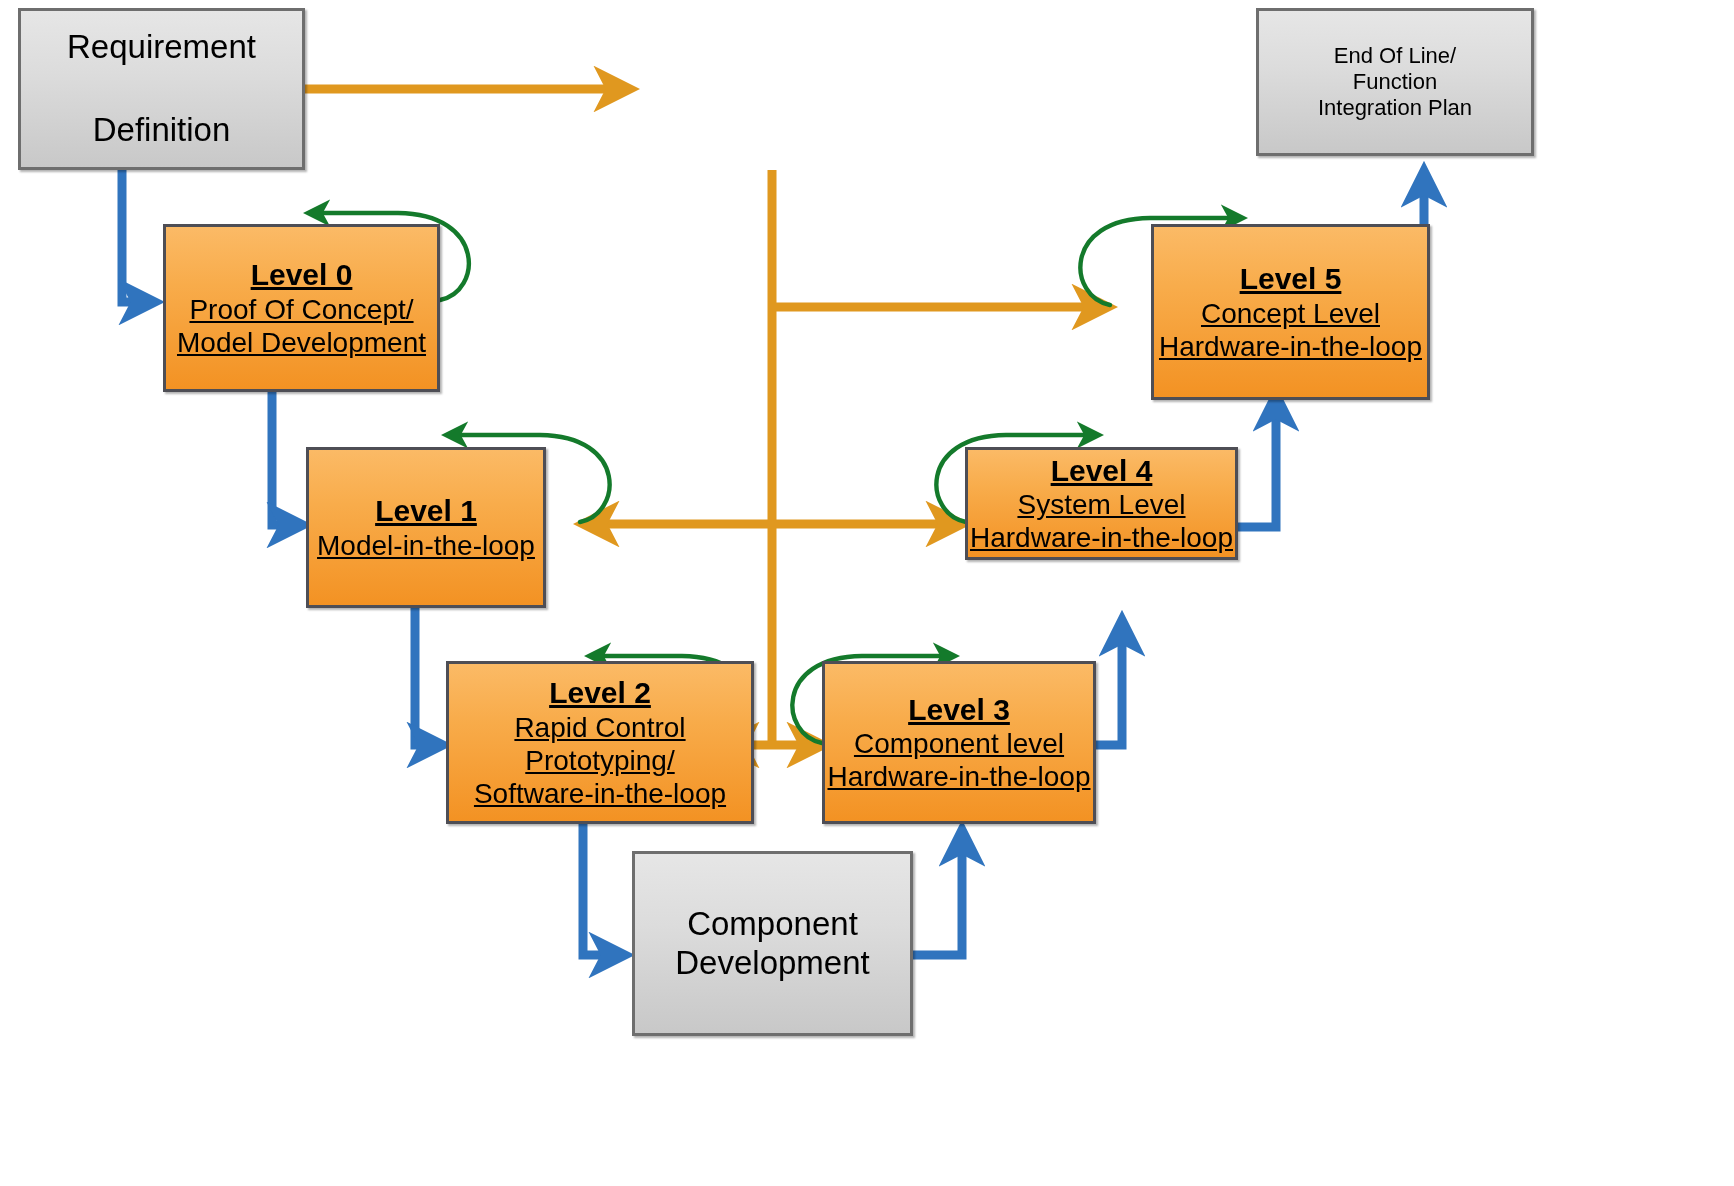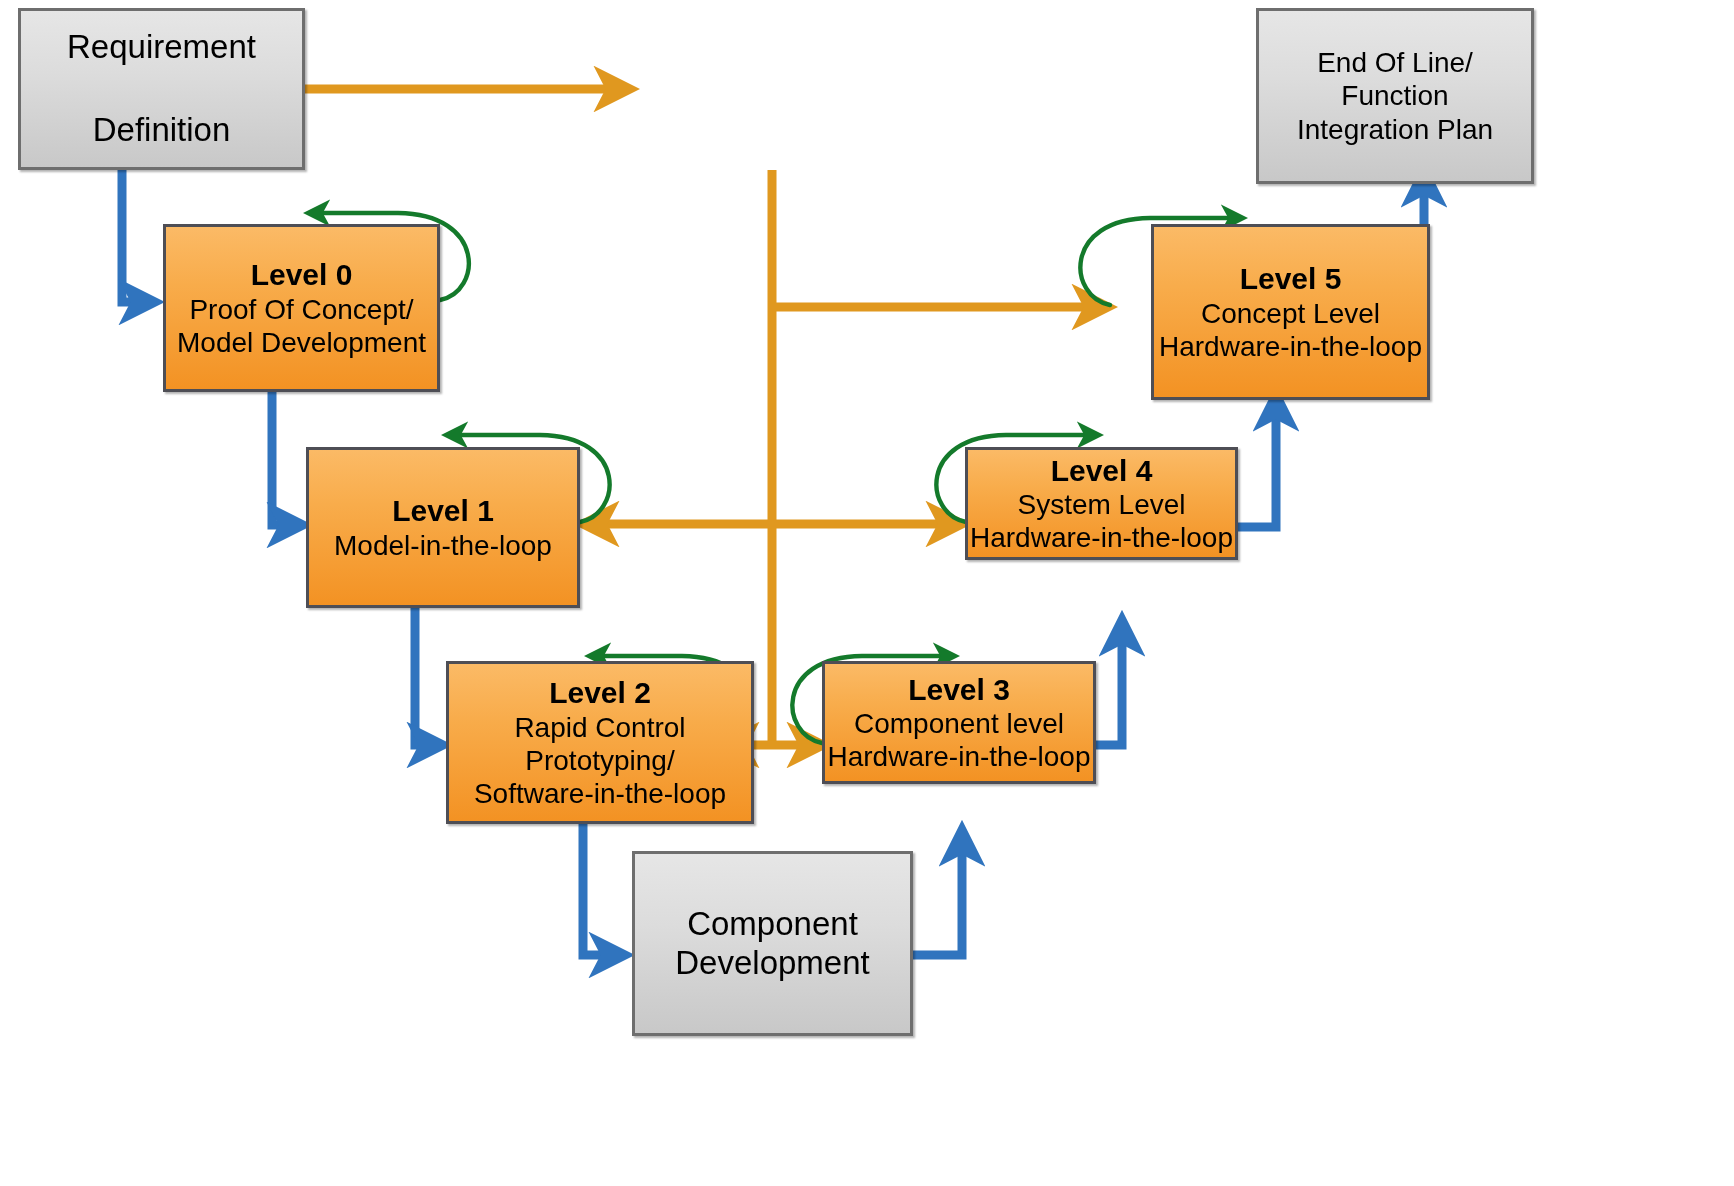--- a/index.html
+++ b/index.html
@@ -44,20 +44,21 @@
     box-shadow: 2px 2px 2px rgba(0,0,0,0.30);
     font-size: 33px;
     font-weight: 400;
   }
   .node.orange {
     border: 3px solid #4E4E55;
     background: linear-gradient(to bottom, #FBBA66 0%, #F8AC4B 35%, #F39223 100%);
     box-shadow: 2px 2px 2px rgba(0,0,0,0.30);
     font-size: 28px;
     font-weight: 400;
+    text-decoration: underline;
   }
   .node-title {
     font-weight: 700;
     font-size: 30px;
     display: block;
   }
   .node-line {
     display: block;
   }
   .nowrap { white-space: nowrap; }
@@ -131,45 +132,45 @@
       <path d="M 1110,305 C 1068,297 1062,219 1150,218 C 1194,218 1224,218 1241,218" marker-end="url(#greenHead)"></path>
     </g>
   </svg>
 
   <div class="node gray" style="left:18px; top:8px; width:287px; height:162px;gap:44px;">
     <span class="node-line">Requirement</span>
     <span class="node-line">Definition</span>
   </div>
 
 
-  <div class="node gray" style="left:1256px; top:8px; width:278px; height:176px; font-size:28px;">
+  <div class="node gray" style="left:1256px; top:8px; width:278px; height:148px; font-size:22px;">
     <span class="node-line">End Of Line/</span>
     <span class="node-line">Function</span>
     <span class="node-line nowrap">Integration Plan</span>
   </div>
 
   <div class="node orange" style="left:163px; top:224px; width:277px; height:168px;">
     <span class="node-title">Level 0</span>
     <span class="node-line">Proof Of Concept/</span>
     <span class="node-line">Model Development</span>
   </div>
 
-  <div class="node orange" style="left:306px; top:447px; width:274px; height:161px;">
+  <div class="node orange" style="left:306px; top:447px; width:240px; height:161px;">
     <span class="node-title">Level 1</span>
     <span class="node-line">Model-in-the-loop</span>
   </div>
 
   <div class="node orange" style="left:446px; top:661px; width:308px; height:163px;">
     <span class="node-title">Level 2</span>
     <span class="node-line">Rapid Control</span>
     <span class="node-line">Prototyping/</span>
     <span class="node-line">Software-in-the-loop</span>
   </div>
 
-  <div class="node orange" style="left:822px; top:661px; width:274px; height:123px;">
+  <div class="node orange" style="left:822px; top:661px; width:274px; height:163px;">
     <span class="node-title">Level 3</span>
     <span class="node-line">Component level</span>
     <span class="node-line">Hardware-in-the-loop</span>
   </div>
 
   <div class="node orange" style="left:965px; top:447px; width:273px; height:113px;">
     <span class="node-title">Level 4</span>
     <span class="node-line">System Level</span>
     <span class="node-line">Hardware-in-the-loop</span>
   </div>

